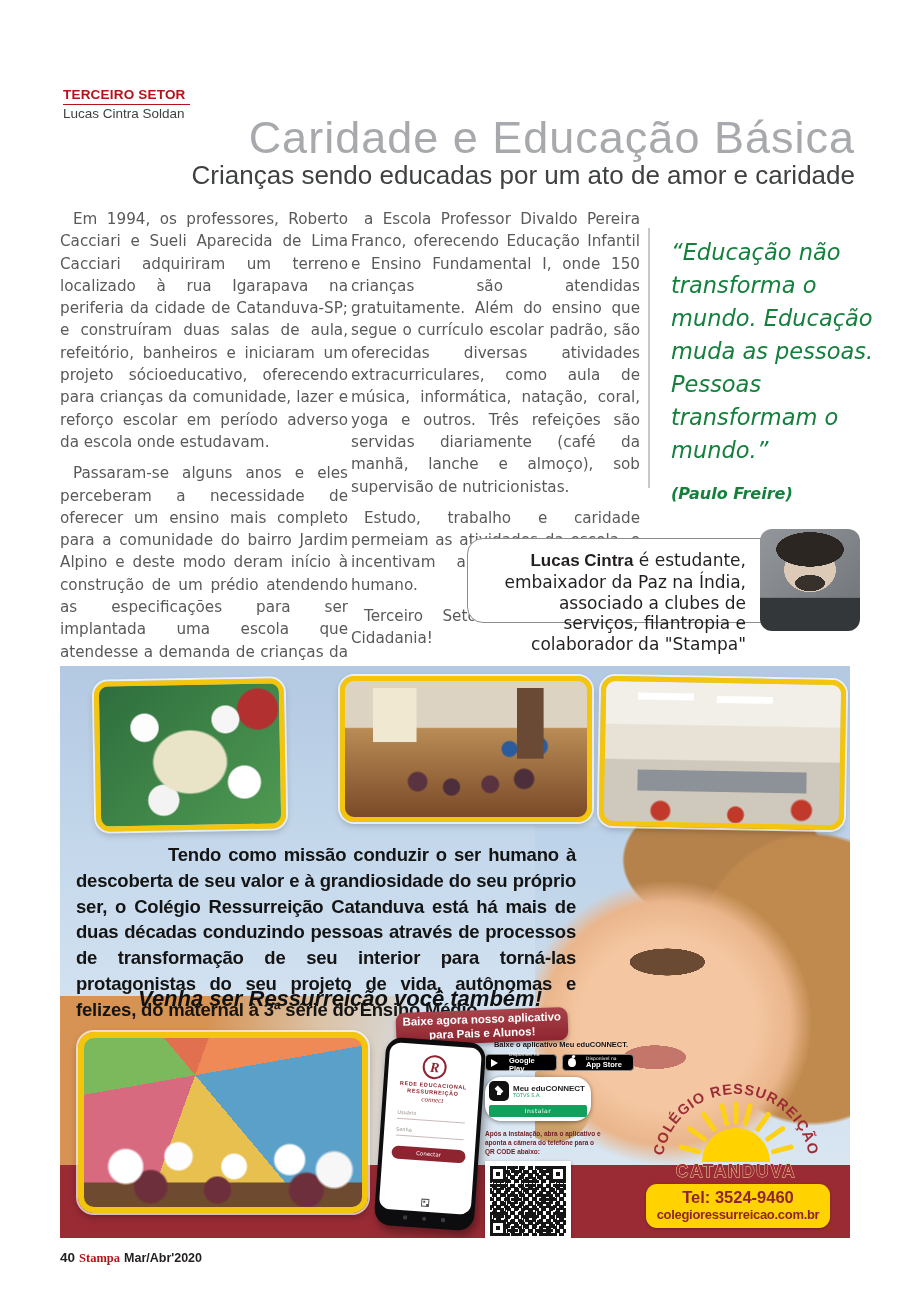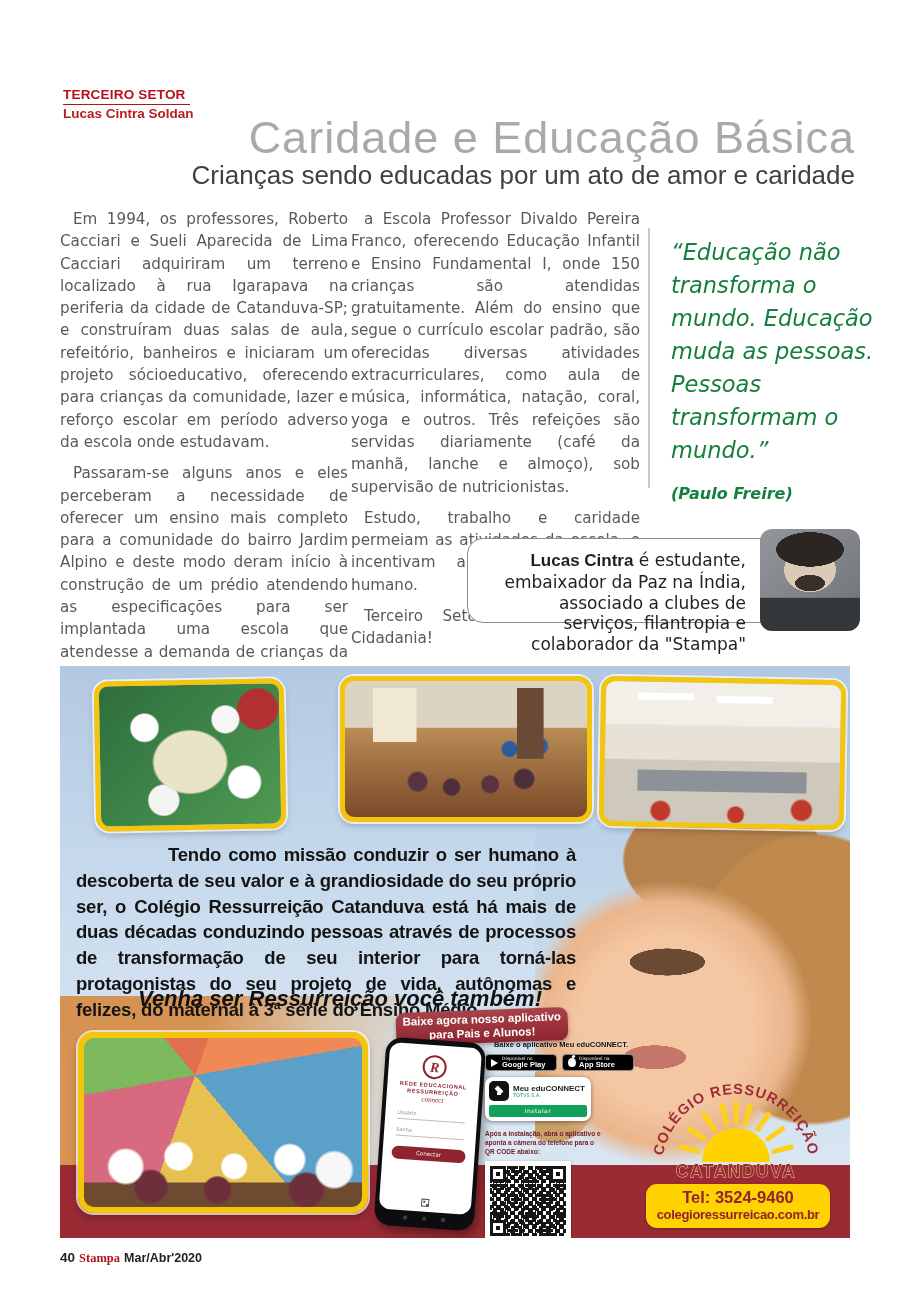--- a/index.html
+++ b/index.html
@@ -8,21 +8,21 @@
   }
   *{margin:0;padding:0;box-sizing:border-box;}
   body{background:#fff;font-family:"DejaVu Sans",sans-serif;}
   .page{position:relative;width:909px;height:1299px;margin:0 auto;background:#fff;overflow:hidden;}
 
   
   .kicker-wrap{position:absolute;left:63px;top:60px;margin-top:24px;}
   .kicker{display:inline-block;font-family:"Liberation Sans",sans-serif;font-weight:bold;
     font-size:13.5px;color:var(--accent);letter-spacing:.2px;border-bottom:1.5px solid var(--accent);
     padding-bottom:2px;min-width:127px;}
-  .byline{font-family:"Liberation Sans",sans-serif;font-weight:bold;font-size:13.5px;color:#b91c1c;margin-top:1px;}
+  .byline{font-family:"Liberation Sans",sans-serif;font-weight:normal;font-size:13.5px;color:#404040;margin-top:1px;}
 
   
   .title{position:absolute;right:54px;top:112px;font-family:"Liberation Sans",sans-serif;
     font-weight:300;font-size:45px;color:#a7a9ac;letter-spacing:1px;white-space:nowrap;}
   .subtitle{position:absolute;right:54px;top:160px;font-family:"Liberation Sans",sans-serif;
     font-weight:400;font-size:26px;color:#3f4042;white-space:nowrap;}
 
   
   .col{position:absolute;top:208px;font-size:15.2px;line-height:22.3px;color:var(--body-gray);
     text-align:justify;}
@@ -149,29 +149,29 @@
   .phone-nav{height:14px;display:flex;justify-content:space-around;align-items:center;padding:0 18px;}
   .nav-dot{width:4px;height:4px;background:#3c3c40;border-radius:1px;}
   .nav-dot.round{border-radius:50%;}
 
   
   .educol{position:absolute;left:425px;top:374px;width:152px;}
   .edu-label{font-family:"Liberation Sans",sans-serif;font-weight:bold;font-size:7.5px;color:#101010;
     text-align:center;text-shadow:0 0 2px rgba(255,255,255,.5);}
   .badges{display:flex;gap:5px;margin-top:5px;}
   .badge{width:72px;height:17px;background:#000;border:1px solid #8a8a8a;border-radius:4px;color:#fff;
-    display:flex;align-items:center;gap:3px;padding:0 4px;}
+    display:flex;align-items:center;gap:10px;padding:0 4px;}
   .badge-icon{width:9px;display:flex;justify-content:center;}
   .play-tri{width:0;height:0;border-left:7px solid #fff;border-top:4.5px solid transparent;border-bottom:4.5px solid transparent;}
   .apple-glyph{width:8px;height:9px;background:#fff;border-radius:50% 50% 46% 46%;position:relative;}
   .apple-glyph::after{content:"";position:absolute;top:-3px;left:4px;width:2.5px;height:3px;background:#fff;border-radius:60% 0;transform:rotate(24deg);}
   .badge-txt{display:flex;flex-direction:column;line-height:1;text-align:left;}
   .badge-top{font-size:4.5px;}
   .badge-bottom{font-size:7.5px;font-weight:bold;font-family:"Liberation Sans",sans-serif;}
-  .app-card{margin-top:6px;width:106px;background:#fff;border-radius:8px;padding:4px 4px 4px 4px;
+  .app-card{margin-top:6px;width:106px;background:#fff;border-radius:16px;padding:4px 4px 4px 4px;
     box-shadow:0 1px 4px rgba(0,0,0,.45);}
   .card-row{display:flex;align-items:center;gap:4px;}
   .card-icon{width:20px;height:20px;background:#111;border-radius:5px;position:relative;flex:0 0 auto;}
   .cap-top{position:absolute;left:6px;top:5px;width:8px;height:8px;background:#fff;transform:rotate(45deg) scaleY(.55);}
   .cap-base{position:absolute;left:8px;top:11px;width:4px;height:3px;background:#fff;}
   .card-txt{text-align:left;line-height:1.15;}
   .card-name{font-family:"Liberation Sans",sans-serif;font-weight:bold;font-size:8px;color:#222;}
   .card-vendor{font-size:5px;color:var(--green);}
   .install-btn{margin-top:4px;height:12px;background:var(--green);border-radius:2px;color:#fff;
     font-size:6px;line-height:12px;text-align:center;letter-spacing:.5px;}

